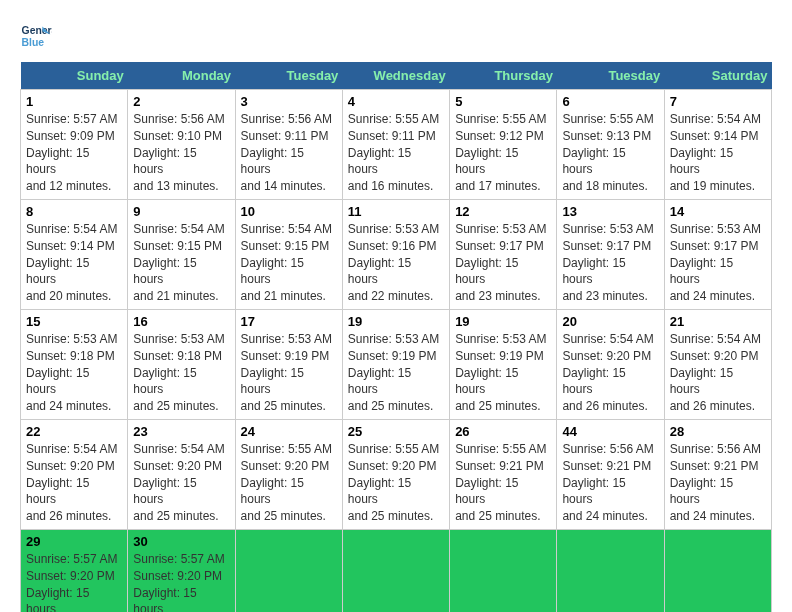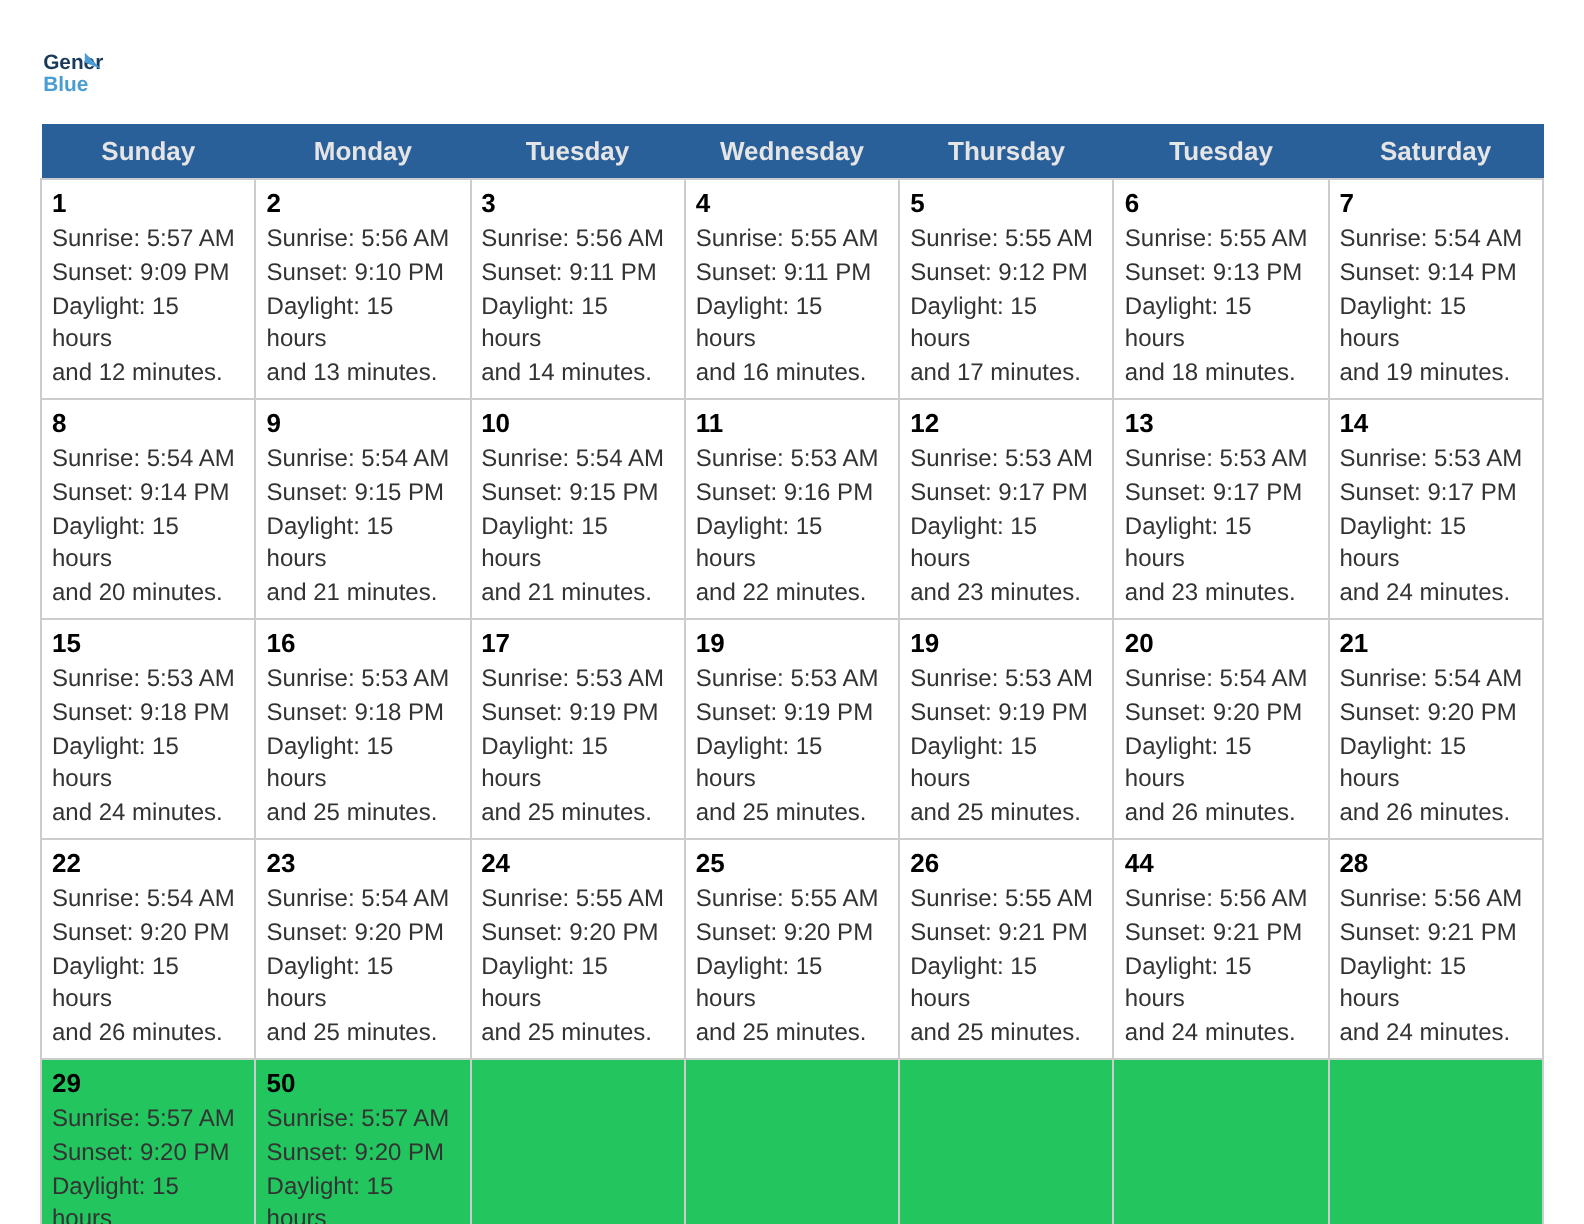--- a/index.html
+++ b/index.html
@@ -43,23 +43,23 @@
       font-size: 15px;
       color: #333;
     }
     table {
       width: 100%;
       border-collapse: collapse;
       font-size: 11px;
     }
     th {
       background-color: #2a6099;
-      color: #e5e5e5;
+      color: #86efac;
       padding: 6px 4px;
-      text-align: center;
+      text-align: right;
       font-size: 13px;
       font-weight: bold;
     }
     td {
       border: 1px solid #ccc;
       vertical-align: top;
       padding: 4px 5px;
       width: 107px;
       min-height: 80px;
       background: #fff;
@@ -323,21 +323,21 @@
       </tr>
       <tr>
         <td>
           <span class="day-num">29</span>
           <div class="day-info" style="white-space: pre-line;">Sunrise: 5:57 AM
 Sunset: 9:20 PM
 Daylight: 15 hours
 and 23 minutes.</div>
         </td>
         <td>
-          <span class="day-num">50</span>
+          <span class="day-num">30</span>
           <div class="day-info" style="white-space: pre-line;">Sunrise: 5:57 AM
 Sunset: 9:20 PM
 Daylight: 15 hours
 and 23 minutes.</div>
         </td>
         <td class="empty"></td>
         <td class="empty"></td>
         <td class="empty"></td>
         <td class="empty"></td>
         <td class="empty"></td>

